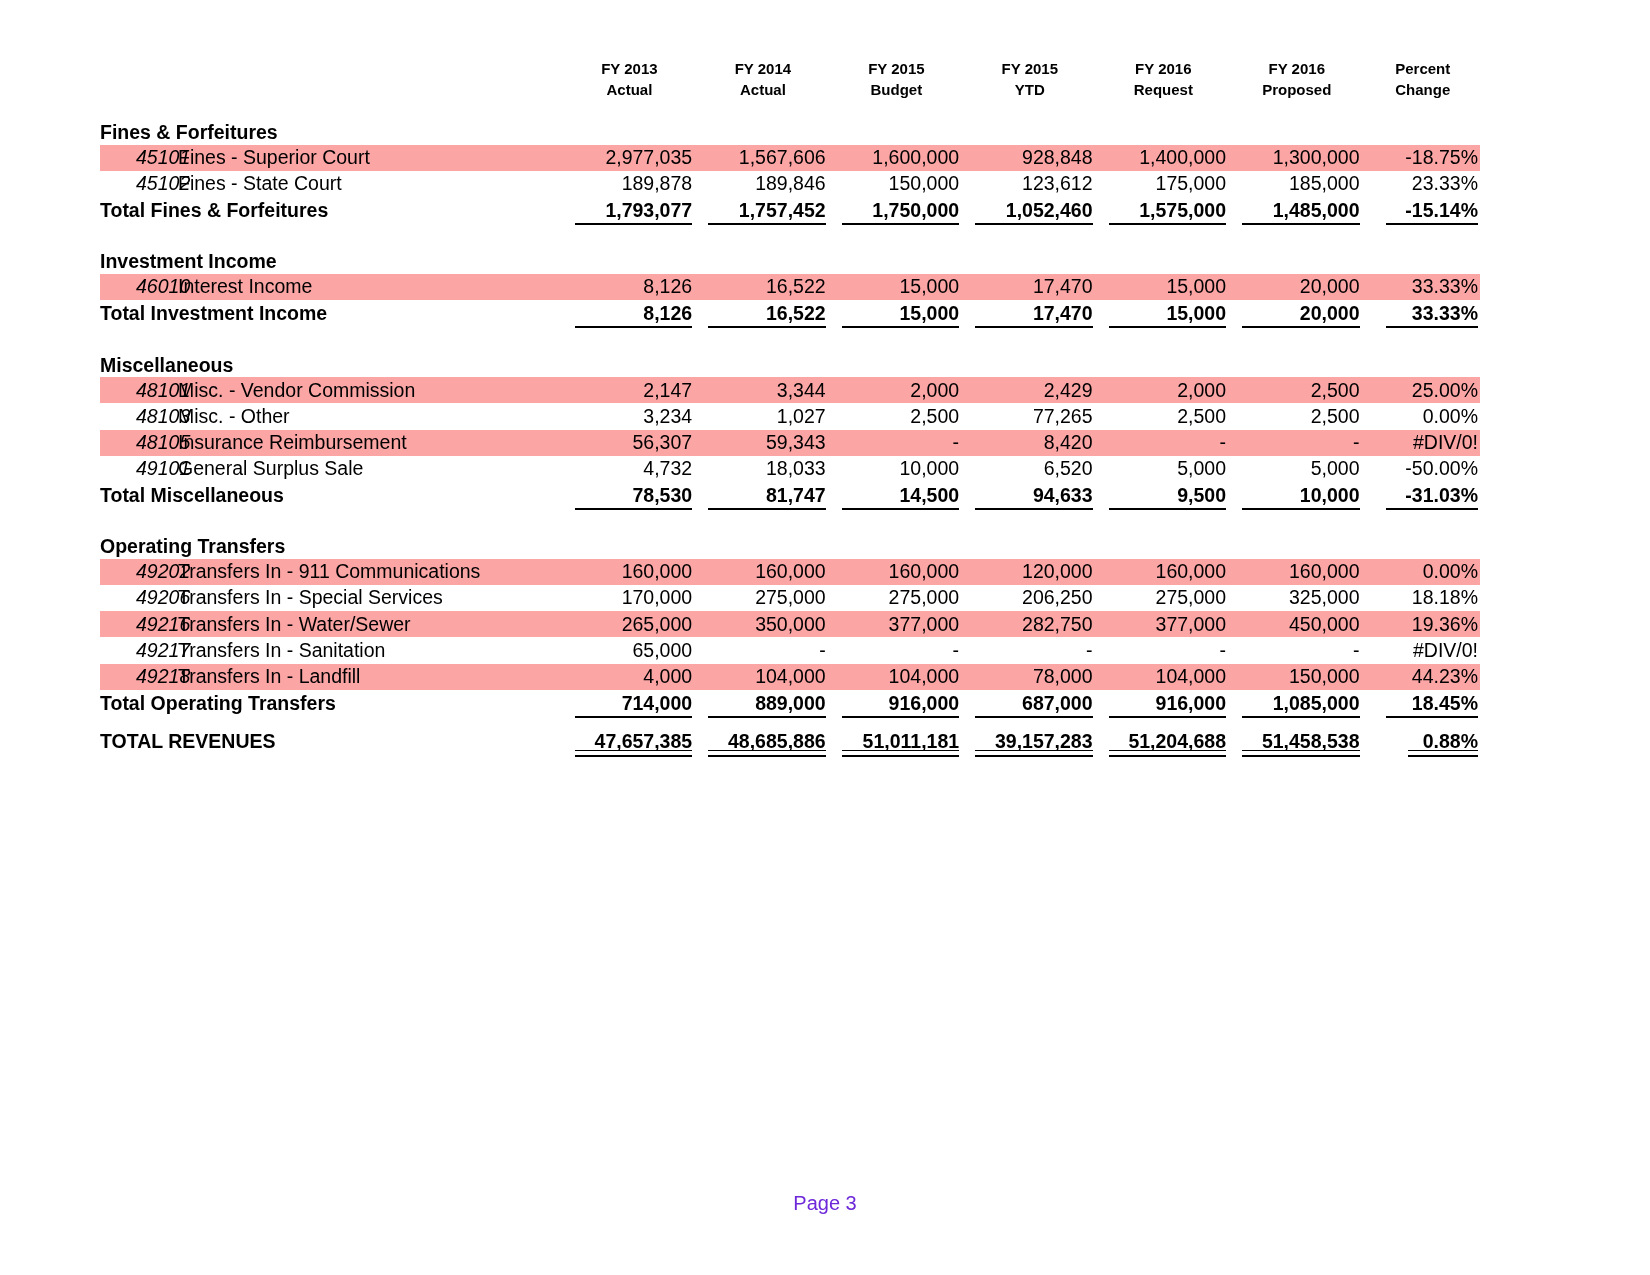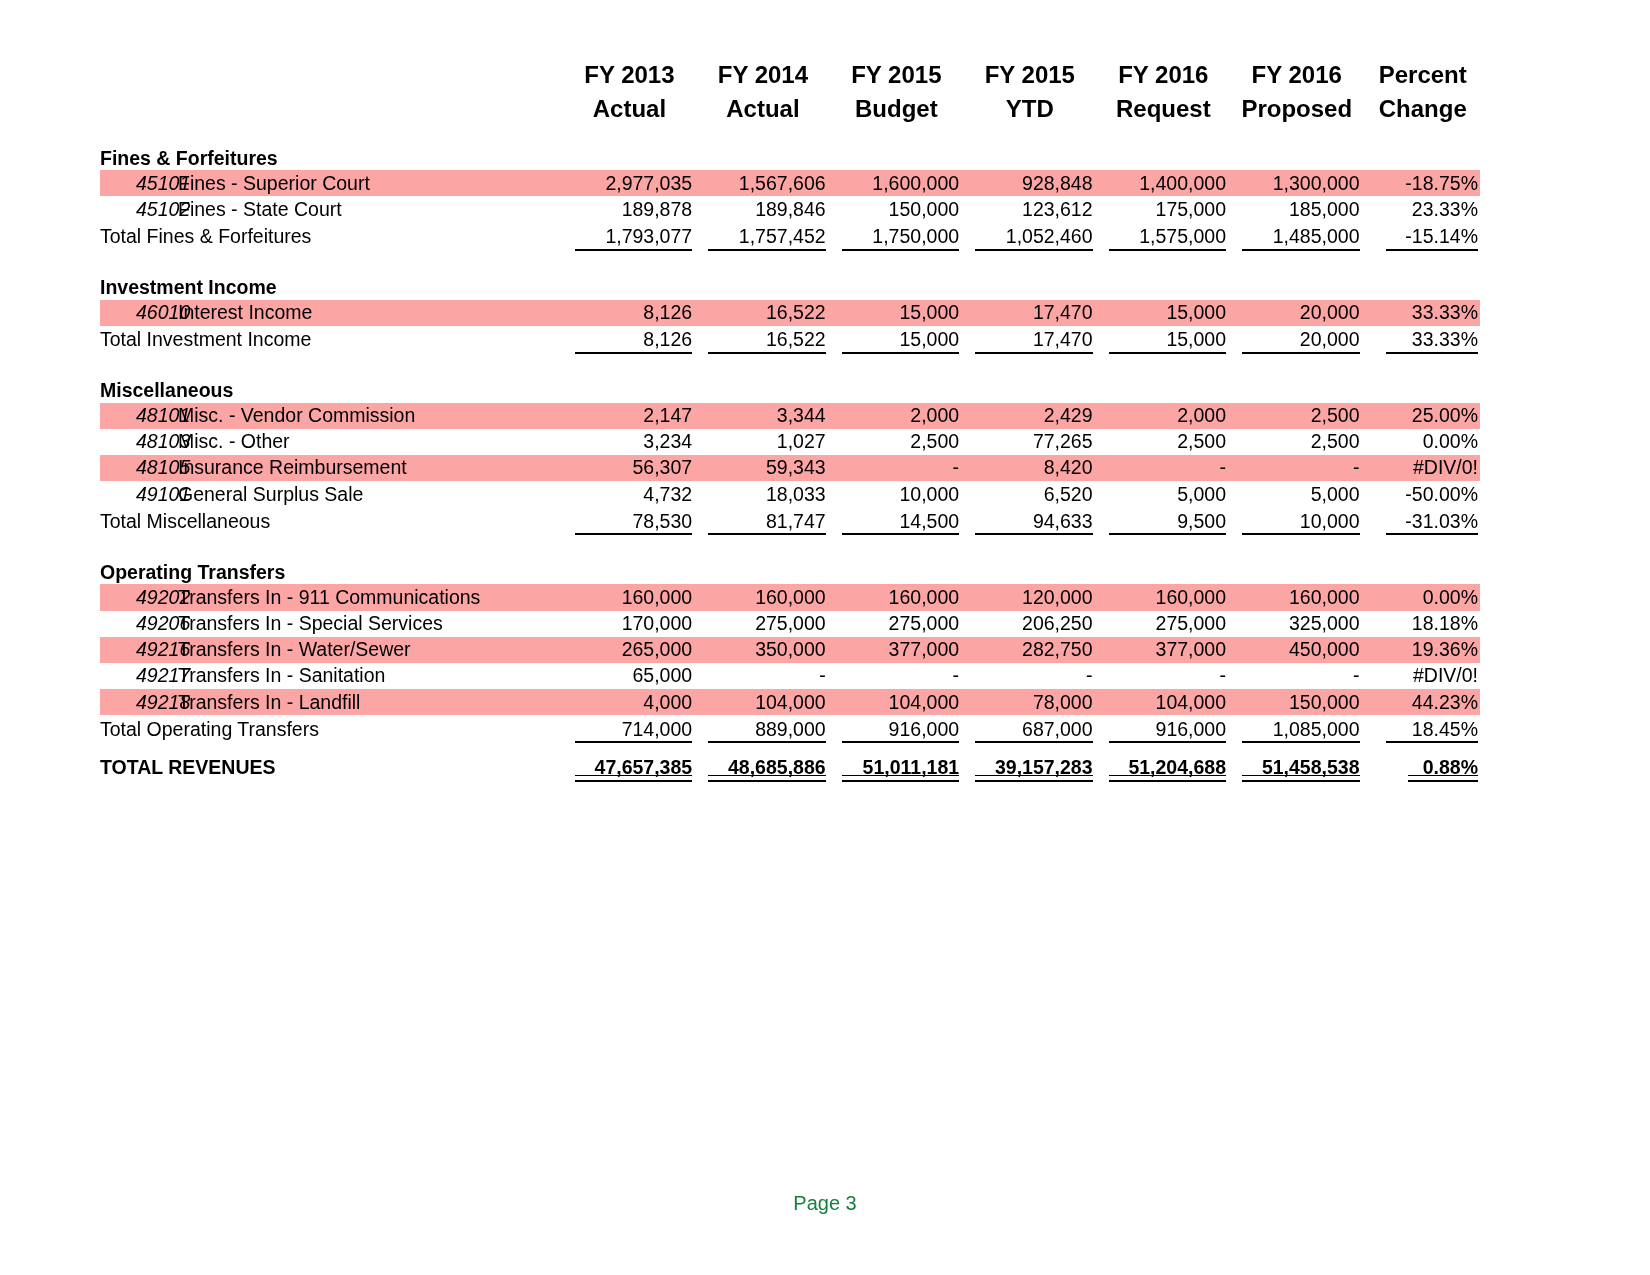--- a/index.html
+++ b/index.html
@@ -38,21 +38,21 @@
   }
 
   
   col.c-label   { width: 465px; }
   col.c-num     { width: 133px; }
   col.c-pct     { width: 112px; }
 
   
   thead th {
     font-weight: bold;
-    font-size: 24px;
+    font-size: 15px;
     text-align: center;
     vertical-align: bottom;
     padding: 0;
     line-height: 1.42;
     white-space: nowrap;
   }
   thead th.h-label { text-align: left; }
   thead th .h1, thead th .h2 { display: block; }
   thead th.h-num .h1, thead th.h-num .h2 { padding-right: 8px; }
   thead th.h-pct .h1, thead th.h-pct .h2 { padding-right: 2px; }
@@ -96,21 +96,21 @@
     text-align: right;
     font-style: italic;
     padding-right: 9px;
     box-sizing: border-box;
   }
   .acct-indent { padding-left: 36px; }
   .desc { display: inline; }
 
   
   tr.total td {
-    font-weight: normal;
+    font-weight: bold;
     height: 28px;
     margin-top: 32px;
   }
   tr.total td.num, tr.total td.pct {
     position: relative;
   }
   tr.total td.num .ul,
   tr.total td.pct .ul {
     display: block;
     position: absolute;
@@ -147,21 +147,21 @@
   tr.blank td { height: 17px; }
 
   
   .footer {
     position: absolute;
     left: 0;
     top: 1192px;
     width: 1650px;
     text-align: center;
     font-size: 20px;
-    color: #15803d;
+    color: #6d28d9;
   }
 </style>
 </head>
 <body>
 
 <div class="page">
 
   <div class="sheet">
     <table class="budget">
       <colgroup>

